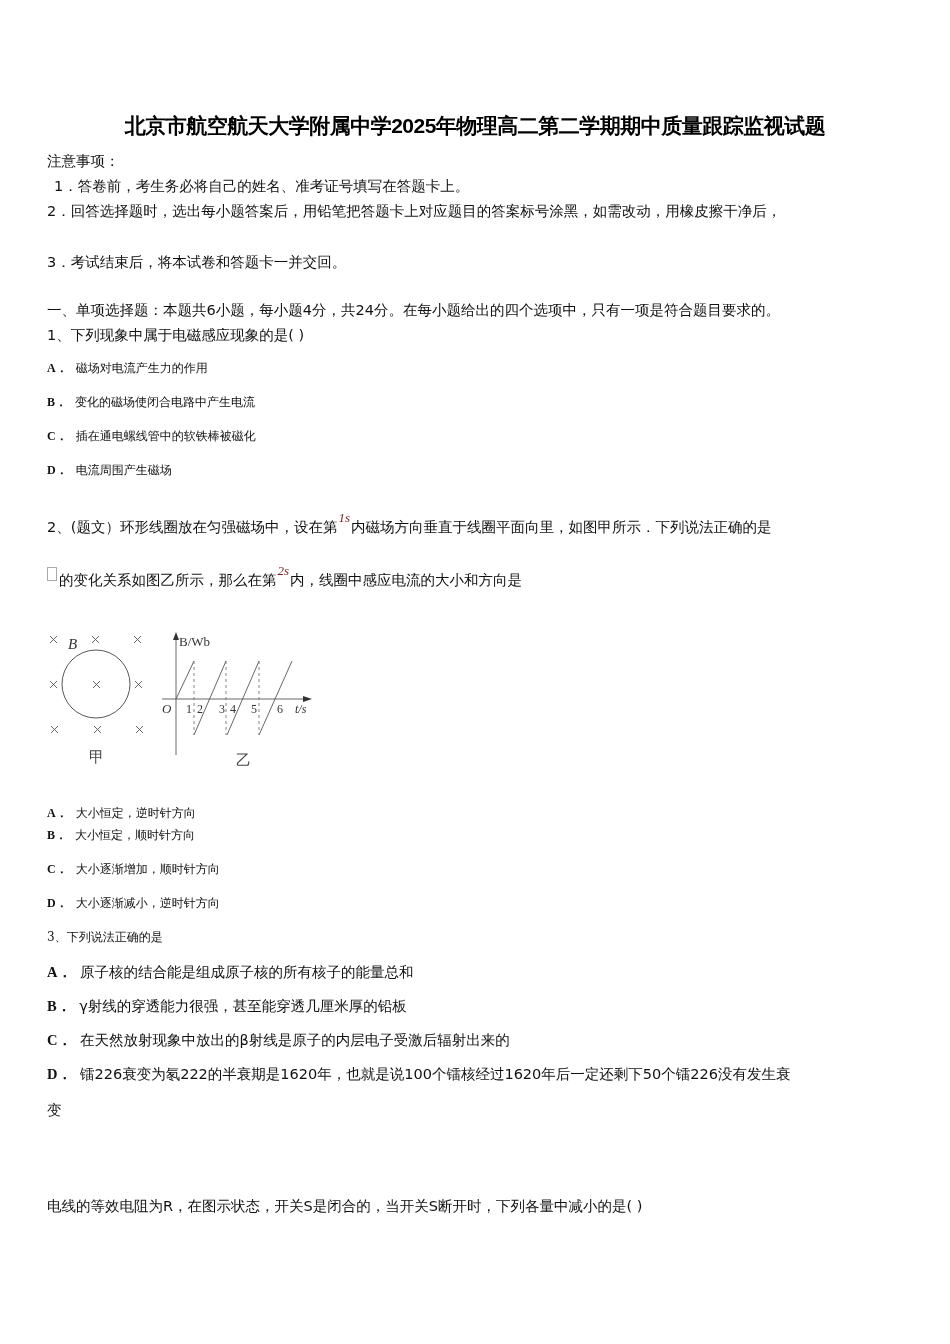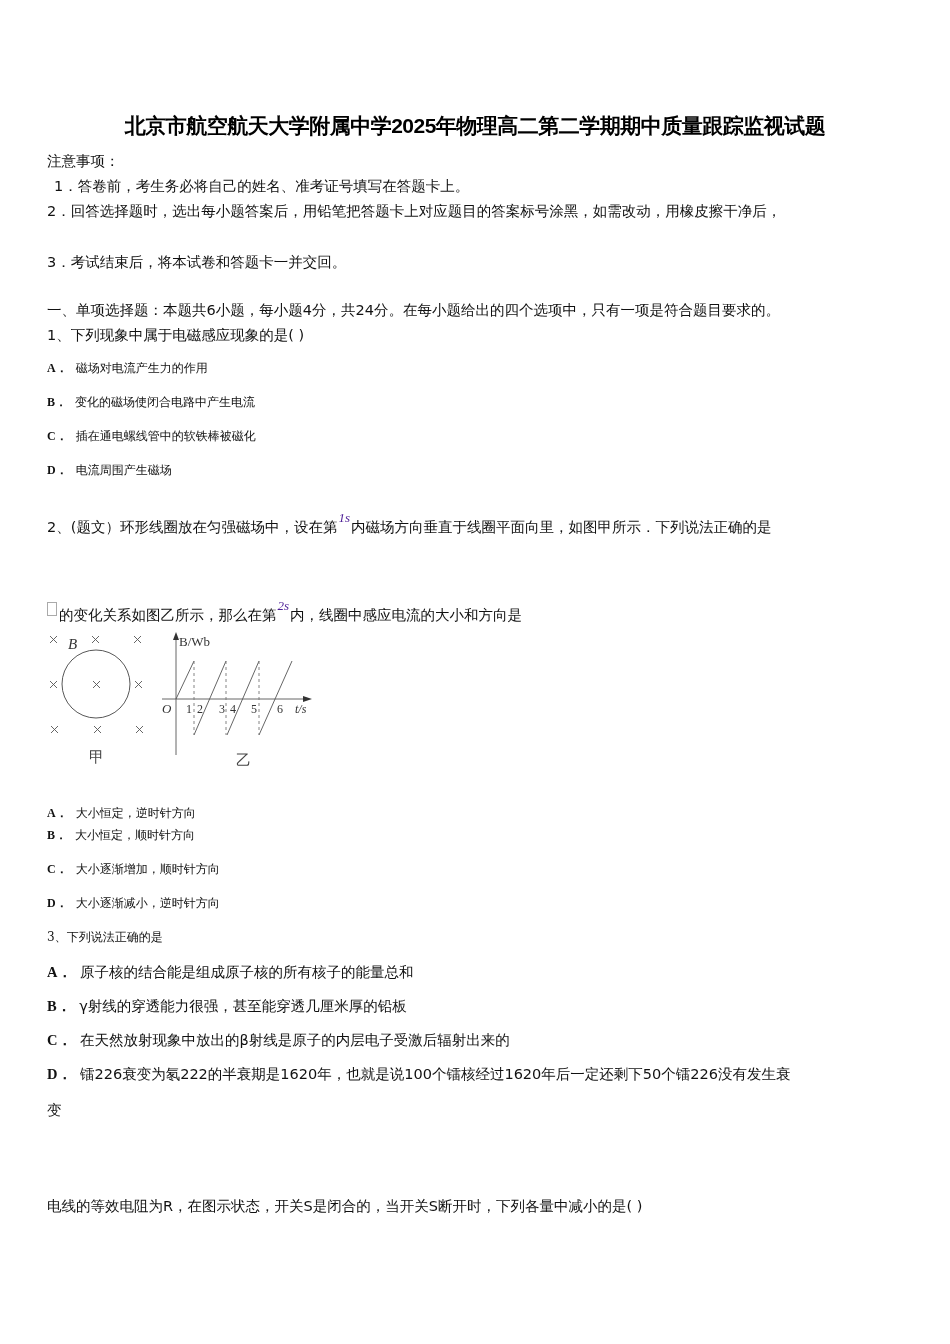--- a/index.html
+++ b/index.html
@@ -5,21 +5,21 @@
   html, body { margin: 0; padding: 0; background: #ffffff; }
   body { width: 950px; height: 1344px; position: relative; overflow: hidden;
          font-family: "DejaVu Serif", "Liberation Serif", serif; color: #111; }
   .page { position: absolute; left: 0; top: 0; width: 950px; height: 1344px; }
   .title { position: absolute; top: 112px; left: 0; width: 950px; text-align: center;
            font-family: Liberation Sans, sans-serif; font-weight: bold;
            font-size: 21px; letter-spacing: -0.5px; color: #000; }
   .line { position: absolute; left: 47px; font-size: 12px; white-space: nowrap; }
   .notice { font-family: "DejaVu Sans", "Liberation Sans", sans-serif; font-size: 14.5px; }
   .opt-key { font-weight: bold; font-family: "Liberation Serif", serif; margin-right: 8px; }
-  .sup { font-family: "Liberation Serif", serif; font-style: italic; color: #4c1d95;
+  .sup { font-family: "Liberation Serif", serif; font-style: italic; color: #7f1d1d;
          font-size: 13px; vertical-align: 10px; margin: 0 1px; }
   .sup-r { font-family: "Liberation Serif", serif; font-style: italic; color: #999;
            font-size: 15px; vertical-align: 8px; margin: 0 3px; }
   .placeholder-box { display: inline-block; width: 8px; height: 12px; border: 1px solid #aaa;
                      vertical-align: 4px; margin-right: 2px; }
   .figure { position: absolute; left: 40px; top: 625px; width: 280px; height: 145px; }
   .figure svg text { font-family: "Liberation Serif", serif; }
 </style>
 </head>
 <body>
@@ -45,21 +45,21 @@
   <div class="line" style="top:428px;text-align:center;">
     <span class="opt-key">C．</span><span>插在通电螺线管中的软铁棒被磁化</span>
   </div>
   <div class="line" style="top:462px;">
     <span class="opt-key">D．</span><span>电流周围产生磁场</span>
   </div>
 
   <div class="line notice" style="top:510px;">
     <span>2、(题文）环形线圈放在匀强磁场中，设在第</span><span class="sup">1s</span><span>内磁场方向垂直于线圈平面向里，如图甲所示．下列说法正确的是</span>
   </div>
-  <div class="line notice" style="top:598px;">
+  <div class="line notice" style="top:563px;">
     <span class="placeholder-box"></span><span>的变化关系如图乙所示，那么在第</span><span class="sup">2s</span><span>内，线圈中感应电流的大小和方向是</span>
   </div>
 
   <div class="figure">
     <svg width="280" height="145" viewBox="0 0 280 145">
       <g stroke="#555" stroke-width="0.9" fill="none">
 
         <g>
           <path d="M10,11 l7,7 M17,11 l-7,7"></path>
           <path d="M52,11 l7,7 M59,11 l-7,7"></path>

